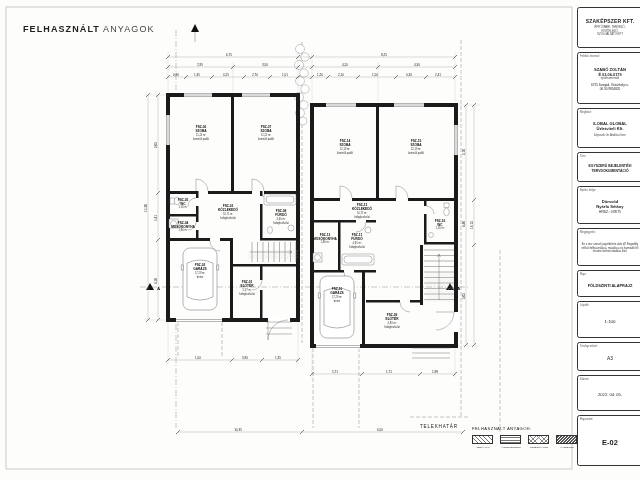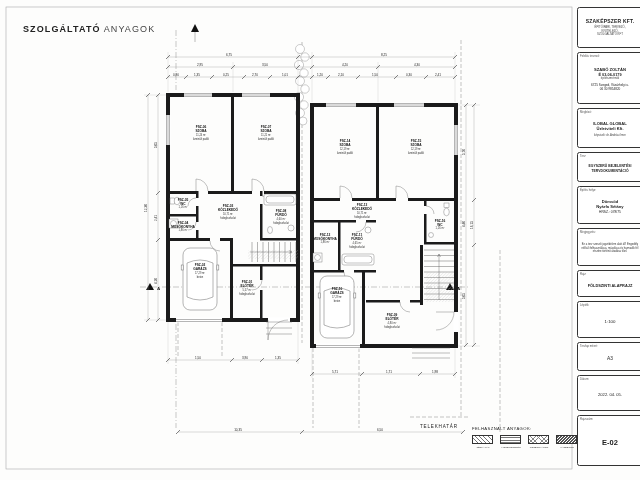--- a/index.html
+++ b/index.html
@@ -393,21 +393,21 @@
           <text class="rname" y="4">ELŐTÉR</text>
         <text class="rsub" y="8">4,80 m²</text>
           <text class="rsub" y="11.5">hidegburkolat</text>
       </g>
     </g>
 
     <text class="telek" x="420" y="428">TELEKHATÁR</text>
   </svg>
 
   <div id="plan-title">
-    <span class="t-main">SZOLGÁLTATÓ</span>
+    <span class="t-main">FELHASZNÁLT</span>
     <span class="t-sub">ANYAGOK</span>
   </div>
 
   <div id="legend">
     <div class="lg-title">FELHASZNÁLT ANYAGOK:</div>
     <div class="lg-row">
       <div class="lg-item">
         <div class="sw sw0"></div>
         <div class="lg-label">TÉGLA FAL</div>
       </div>

